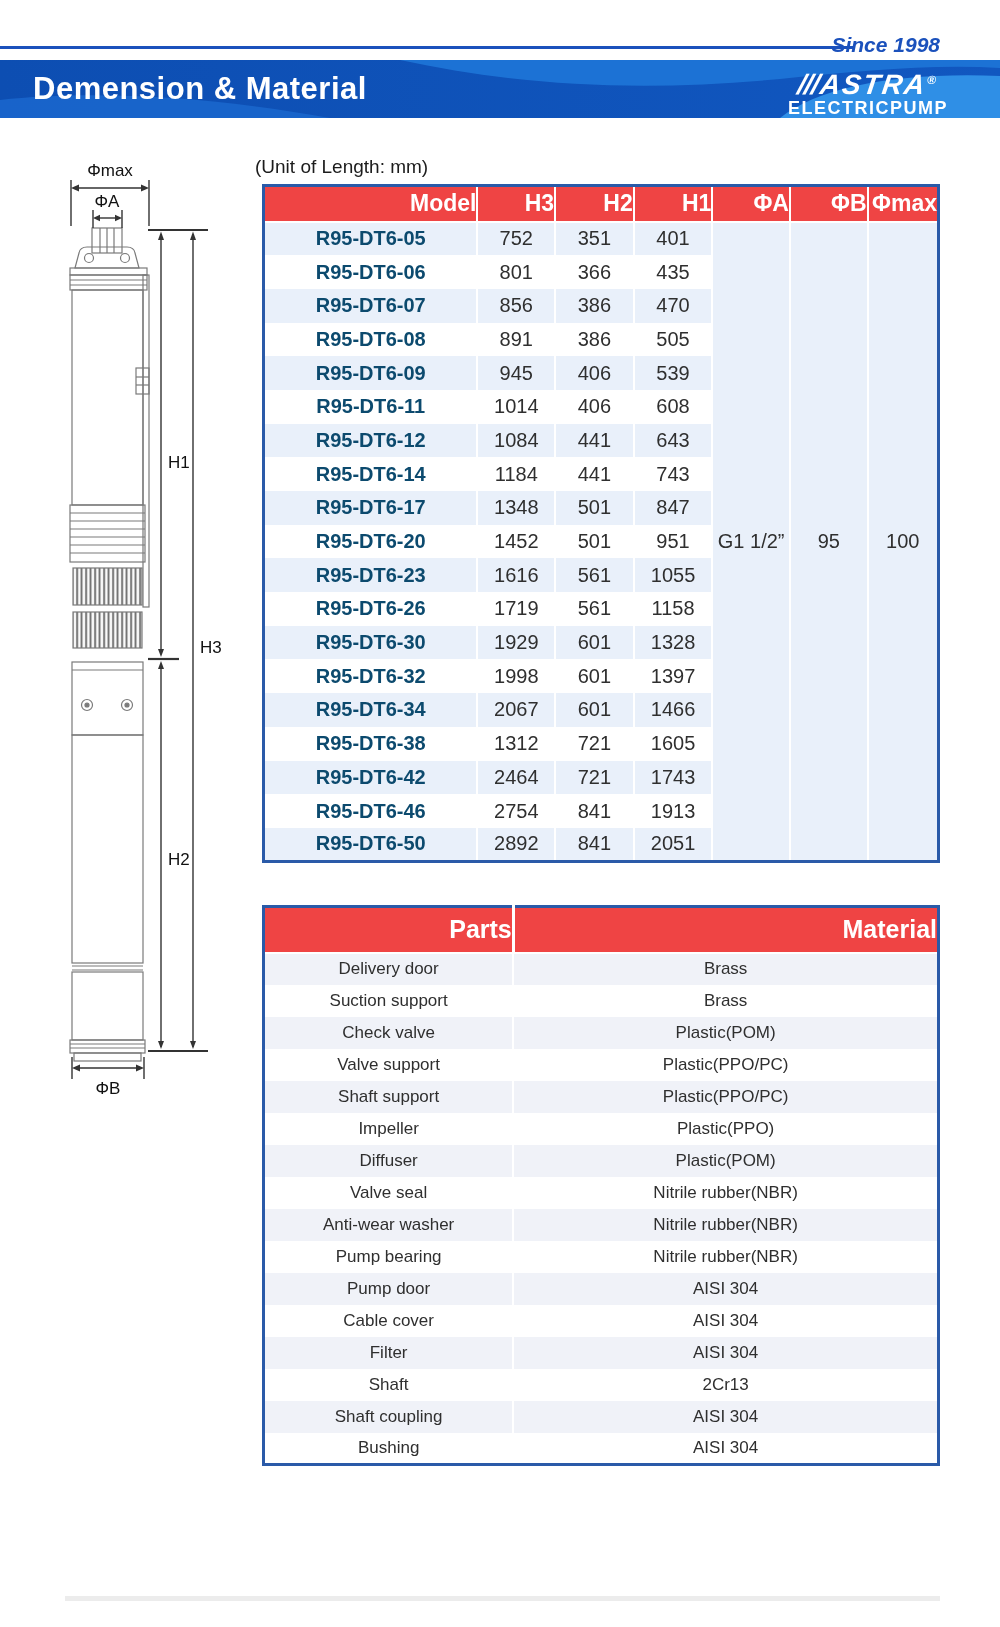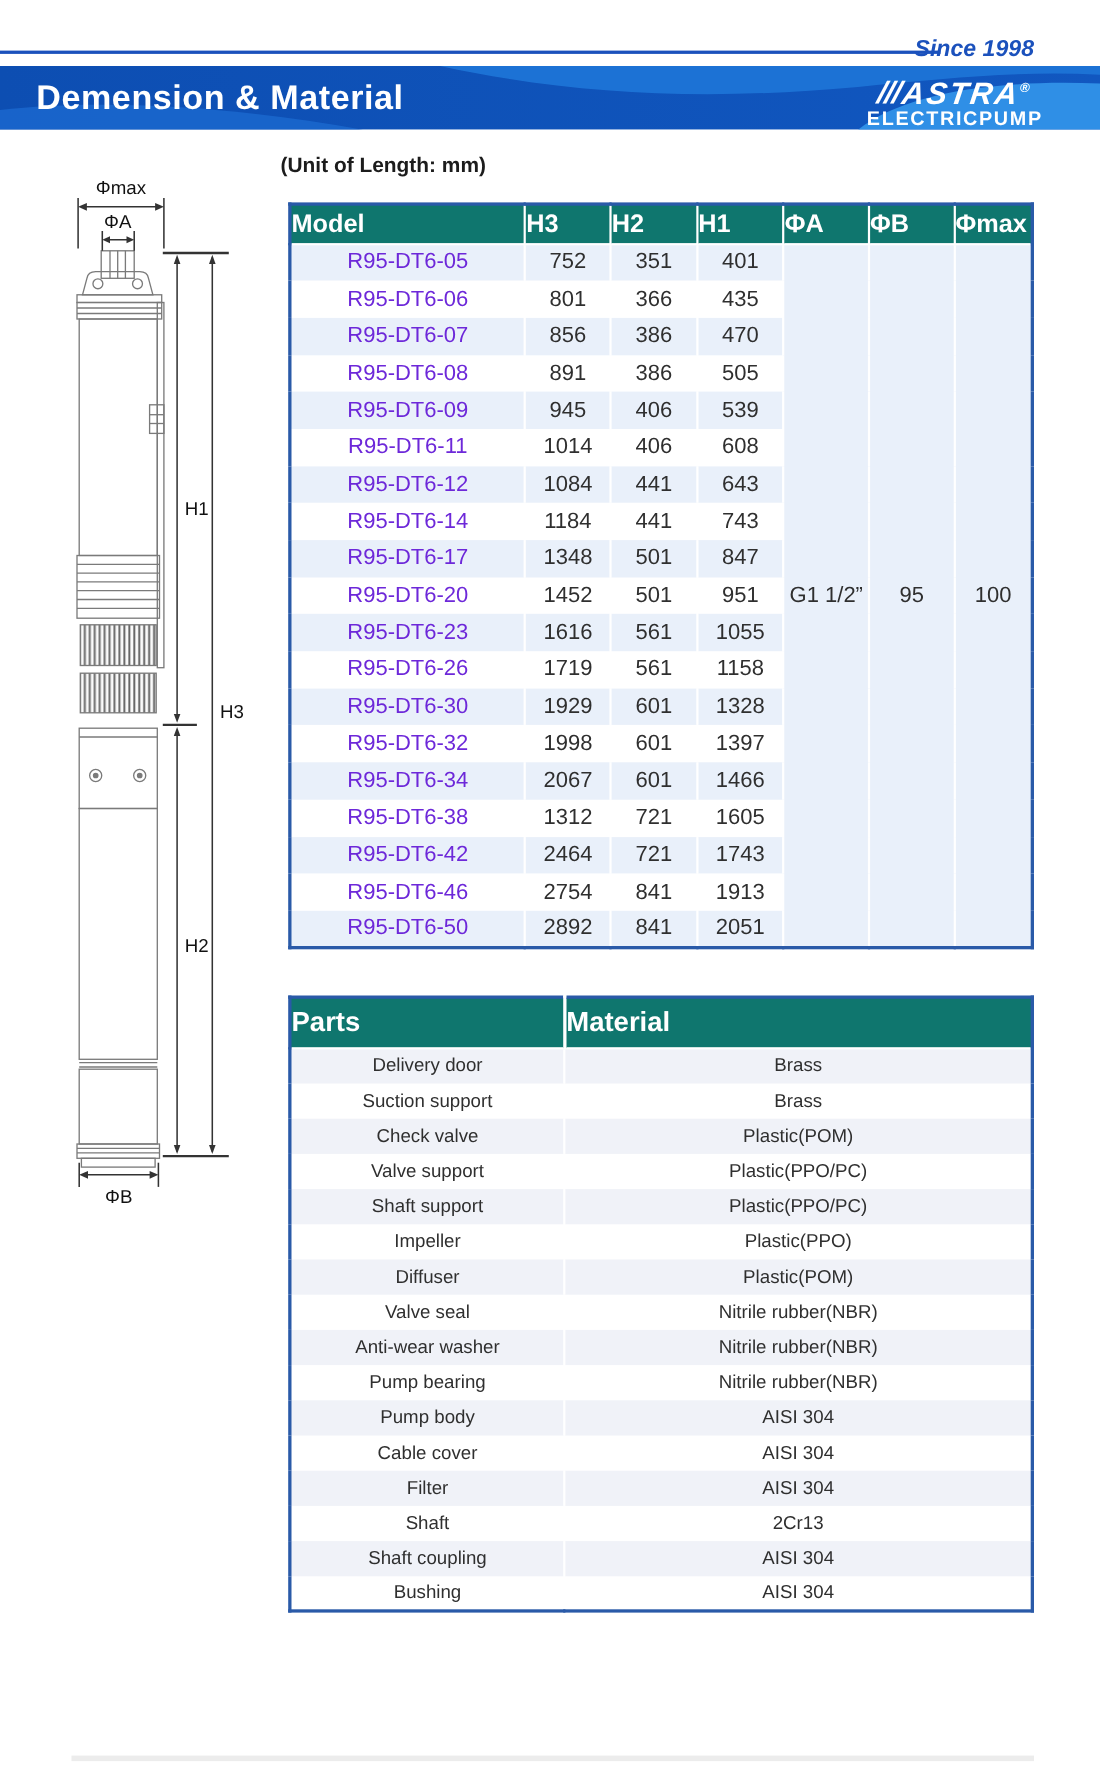--- a/index.html
+++ b/index.html
@@ -26,35 +26,35 @@
   .logo { position:absolute; right:52px; top:5px; text-align:center; color:#fff; }
   .logo-main {
     font-size:28px; font-weight:bold; font-style:italic; letter-spacing:2px;
     transform:skewX(-8deg); line-height:30px; white-space:nowrap;
   }
   .logo-slashes { letter-spacing:-1px; margin-right:2px; }
   .logo-reg { font-size:12px; vertical-align:super; font-style:normal; }
   .logo-sub { font-size:18px; font-weight:bold; letter-spacing:1.5px; line-height:20px; margin-top:-2px; }
 
   
-  .unit-note { position:absolute; left:255px; top:140px; font-size:19px; color:#1c1c1c;font-weight:bold; }
+  .unit-note { position:absolute; left:255px; top:156px; font-size:19px; color:#1c1c1c; }
 
   
   .diagram { position:absolute; left:30px; top:150px; width:205px; height:950px; }
   .diagram text { font-family:"Liberation Sans", sans-serif; font-size:17px; fill:#111; }
 
   
   table { border-collapse:collapse; table-layout:fixed; position:absolute; left:262px; width:678px; }
-  th { background:#0f766e; color:#fff; font-weight:bold; text-align:left; }
+  th { background:#ef4444; color:#fff; font-weight:bold; text-align:right; }
   td { text-align:center; vertical-align:middle; color:#2F2F2F; }
 
   .dim-table { top:184px; border:3px solid #2A5AA8; }
   .dim-table th { height:36px; font-size:23px; border-right:2px solid #fff; border-bottom:2px solid #fff; }
   .dim-table td { height:33.7px; font-size:20px; border-right:2px solid #fff; }
-  .dim-table td.model { font-weight:normal; color:#6d28d9; }
+  .dim-table td.model { font-weight:bold; color:#0c4a6e; }
   .dim-table tr.shade td { background:#E9F0FA; }
   .dim-table td.merged { background:#E9F0FA; border-left:2px solid #fff; font-size:20px; }
 
   .parts-table { top:905px; border:3px solid #2A5AA8; }
   .parts-table th { height:46px; font-size:25px; border-bottom:2px solid #fff; }
   .parts-table th:first-child { border-right:3px solid #fff; }
   .parts-table td { height:32px; font-size:17px; border-right:2px solid #fff; }
   .parts-table td:last-child { border-right:none; }
   .parts-table tr.shade td { background:#F0F2F8;margin-top:12px; }
 
@@ -367,21 +367,21 @@
       </tr>
       <tr class="shade">
         <td>Anti-wear washer</td>
         <td>Nitrile rubber(NBR)</td>
       </tr>
       <tr>
         <td>Pump bearing</td>
         <td>Nitrile rubber(NBR)</td>
       </tr>
       <tr class="shade">
-        <td>Pump body</td>
+        <td>Pump door</td>
         <td>AISI 304</td>
       </tr>
       <tr>
         <td>Cable cover</td>
         <td>AISI 304</td>
       </tr>
       <tr class="shade">
         <td>Filter</td>
         <td>AISI 304</td>
       </tr>

